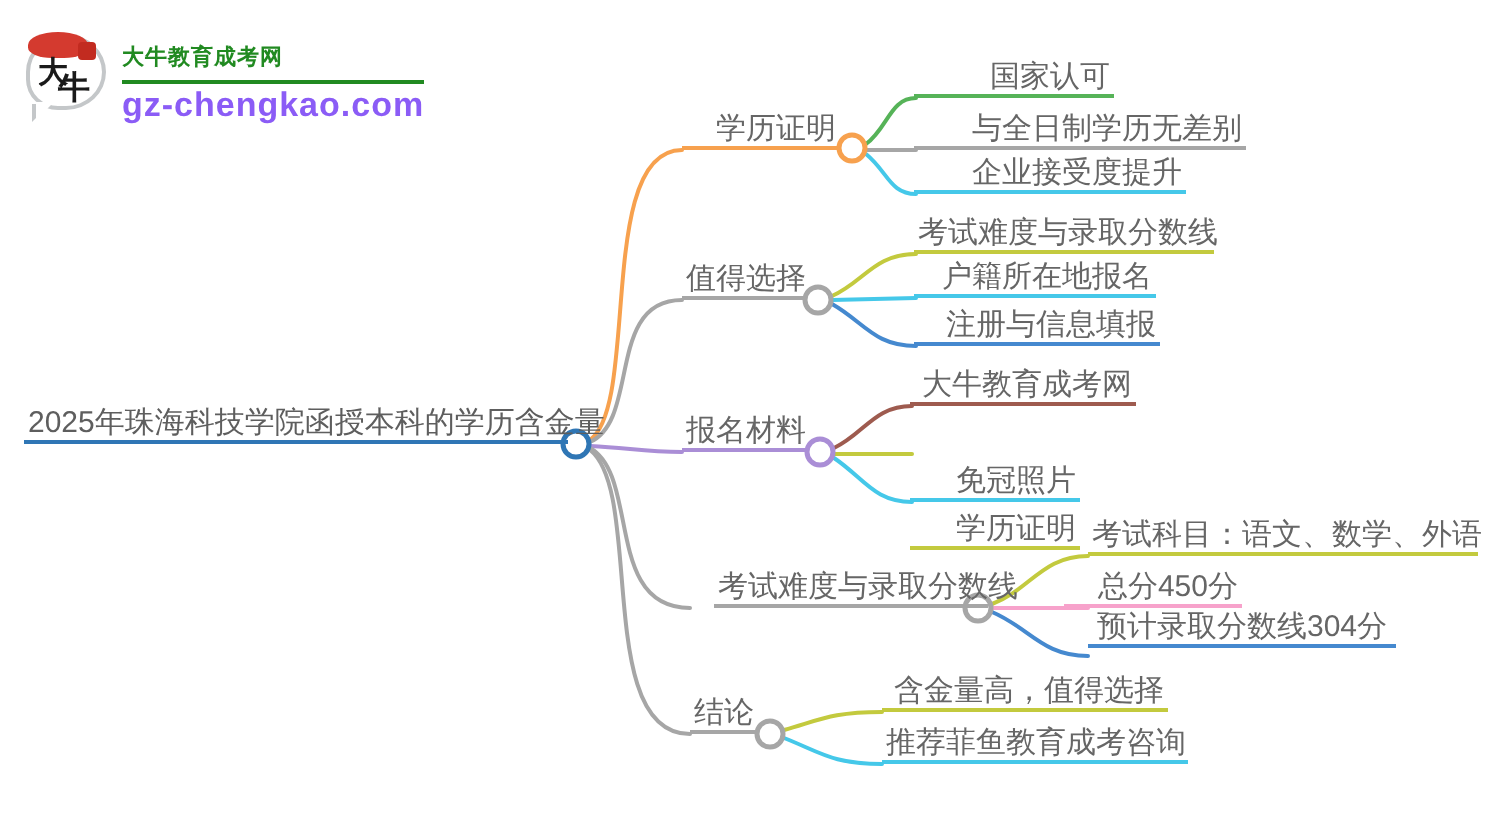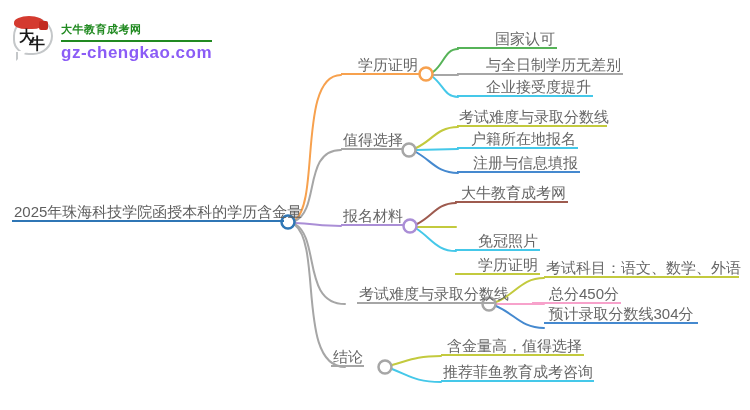--- a/index.html
+++ b/index.html
@@ -112,15 +112,15 @@
 <div class="node" style="left:341px;top:206px;width:63px;border-color:#aa8ed6;">报名材料</div>
 <div class="node" style="left:455px;top:183px;width:113px;border-color:#9e5b4f;">大牛教育成考网</div>
 <div class="node" style="left:455px;top:207px;width:85px;border-color:#c3ca3e;margin-top:48px;">学历证明</div>
 <div class="node" style="left:455px;top:231px;width:85px;border-color:#45c8e9;">免冠照片</div>
 
 <div class="node" style="left:345px;top:284px;width:137px;border-color:#a6a6a6;margin-left:12px;">考试难度与录取分数线</div>
 <div class="node" style="left:544px;top:258px;width:195px;border-color:#c3ca3e;">考试科目：语文、数学、外语</div>
 <div class="node" style="left:532px;top:284px;width:89px;border-color:#f7a2cb;">总分450分</div>
 <div class="node" style="left:544px;top:304px;width:154px;border-color:#4589cf;text-align:center;">预计录取分数线304分</div>
 
-<div class="node" style="left:331px;top:347px;width:33px;border-color:#a6a6a6;">结论</div>
+<div class="node" style="left:345px;top:347px;width:33px;border-color:#a6a6a6;">结论</div>
 <div class="node" style="left:441px;top:336px;width:143px;border-color:#c3ca3e;">含金量高，值得选择</div>
 <div class="node" style="left:441px;top:362px;width:153px;border-color:#45c8e9;text-align:right;">推荐菲鱼教育成考咨询</div>
 
 </body></html>

